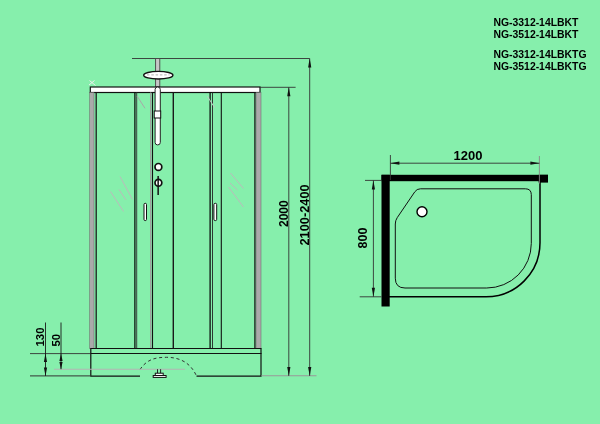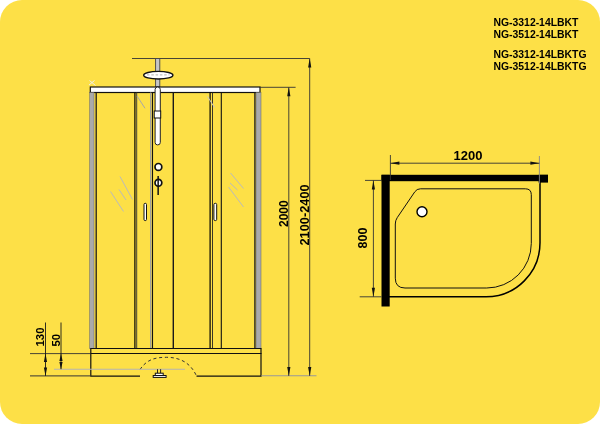--- a/index.html
+++ b/index.html
@@ -1,17 +1,17 @@
 <!DOCTYPE html>
 <html><head>
 <meta charset="utf-8">
 <style>
   html,body{margin:0;padding:0;background:#fff;}
-  #page{position:relative;width:600px;height:424px;background:#fde047;overflow:hidden;
-        font-family:"Liberation Sans", sans-serif;border-radius:22px;}
+  #page{position:relative;width:600px;height:424px;background:#86efac;overflow:hidden;
+        font-family:"Liberation Sans", sans-serif;}
   svg text{font-family:"Liberation Sans", sans-serif;font-weight:bold;fill:#000;}
 </style>
 </head>
 <body>
 <div id="page">
 <svg width="600" height="424" viewBox="0 0 600 424">
 
 <g>
   <text x="493.5" y="26" font-size="10.4">NG-3312-14LBKT</text>
   <text x="493.5" y="37.7" font-size="10.4">NG-3512-14LBKT</text>

